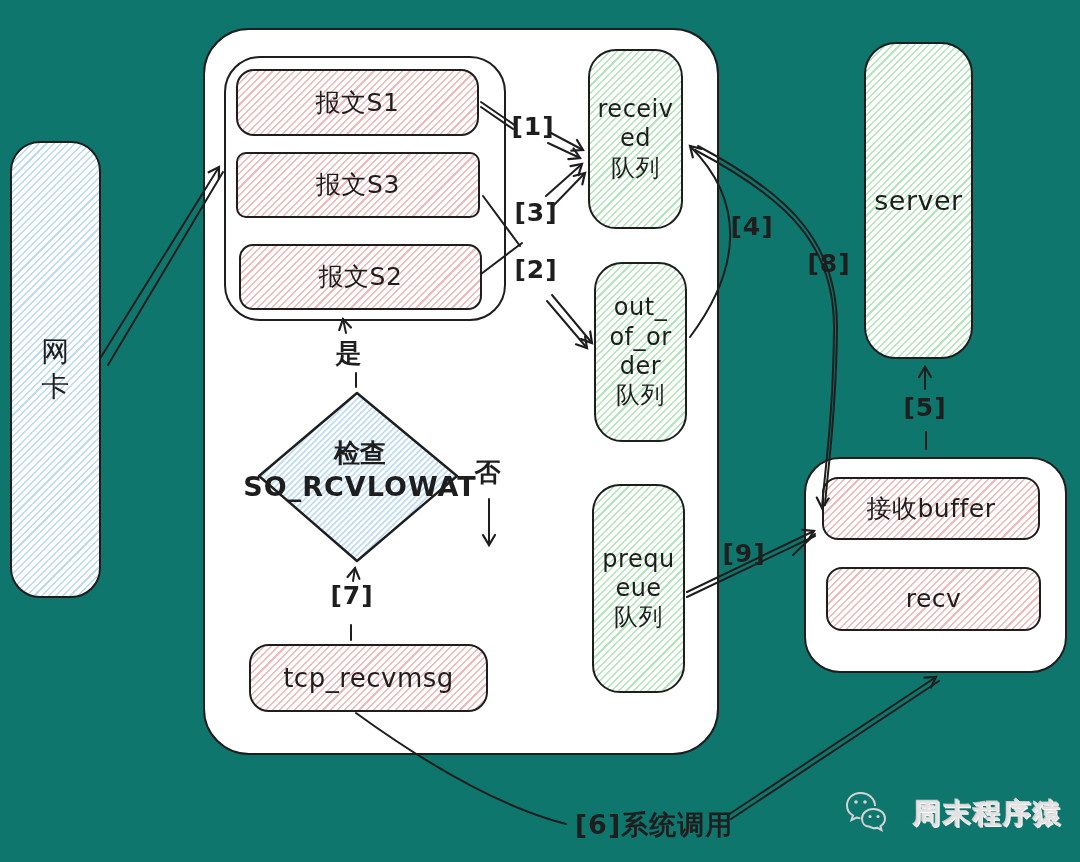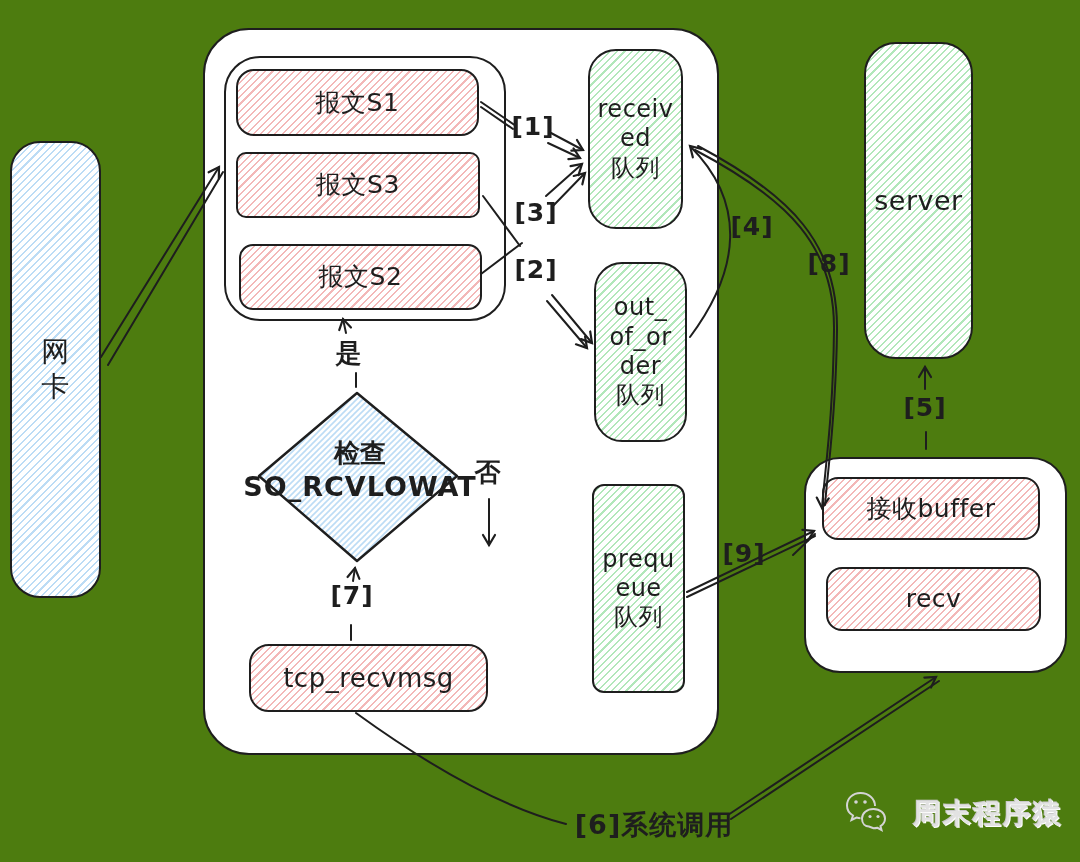--- a/index.html
+++ b/index.html
@@ -1,18 +1,18 @@
 <!DOCTYPE html>
 <html><head>
 <meta charset="utf-8">
 <style>
   html,body{margin:0;padding:0;background:#ffffff;}
   .canvas{
     position:relative;width:1080px;height:862px;overflow:hidden;
-    background:#4d7c0f;color:#1e1e1e;
+    background:#0f766e;color:#1e1e1e;
     font-family:"DejaVu Sans", sans-serif;
   }
   .box{
     position:absolute;box-sizing:border-box;
     border:2.2px solid #1e1e1e;background:#ffffff;
     display:flex;flex-direction:column;align-items:center;justify-content:center;
     text-align:center;
   }
   .hatch-pink{
     background-image:repeating-linear-gradient(135deg, rgba(0,0,0,0) 0 3.6px, #f3b8b8 3.6px 5.1px);
@@ -74,21 +74,21 @@
     <span class="queue-line">队列</span>
   </div>
 
   <div class="box boxes hatch-green" style="left:594px;top:262px;width:93px;height:180px;border-radius:28px;">
     <span class="queue-line">out_</span>
     <span class="queue-line">of_or</span>
     <span class="queue-line">der</span>
     <span class="queue-line">队列</span>
   </div>
 
-  <div class="box boxes hatch-green" style="left:592px;top:484px;width:93px;height:209px;border-radius:12px;">
+  <div class="box boxes hatch-green" style="left:592px;top:484px;width:93px;height:209px;border-radius:28px;">
     <span class="queue-line">prequ</span>
     <span class="queue-line">eue</span>
     <span class="queue-line">队列</span>
   </div>
 
   <div class="box boxes hatch-blue" style="left:10px;top:141px;width:91px;height:457px;border-radius:30px;">
     <span class="queue-line" style="font-size:28px;">网</span>
     <span class="queue-line" style="font-size:28px;">卡</span>
   </div>
 

